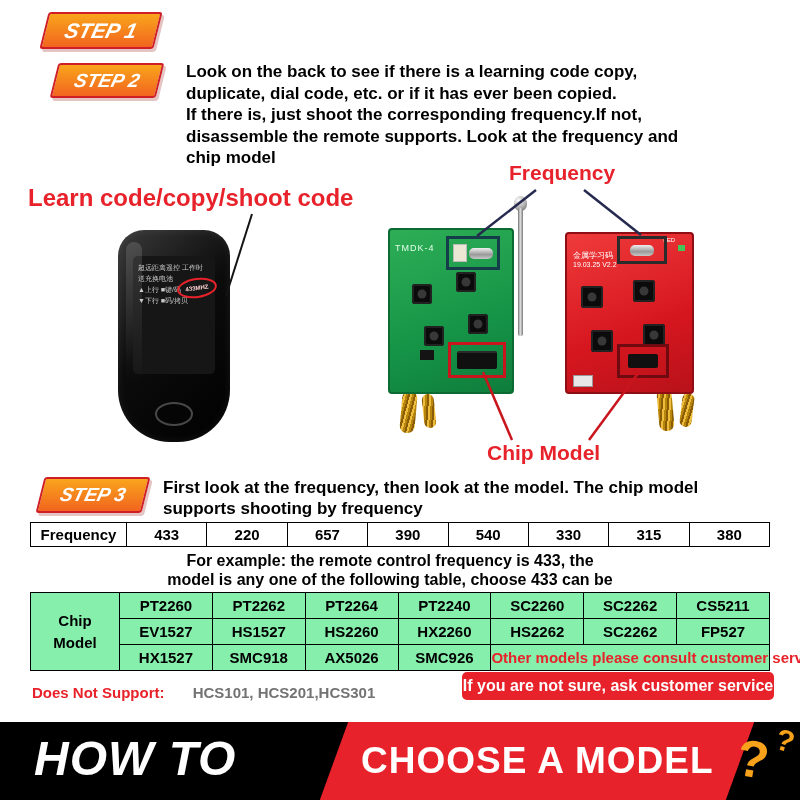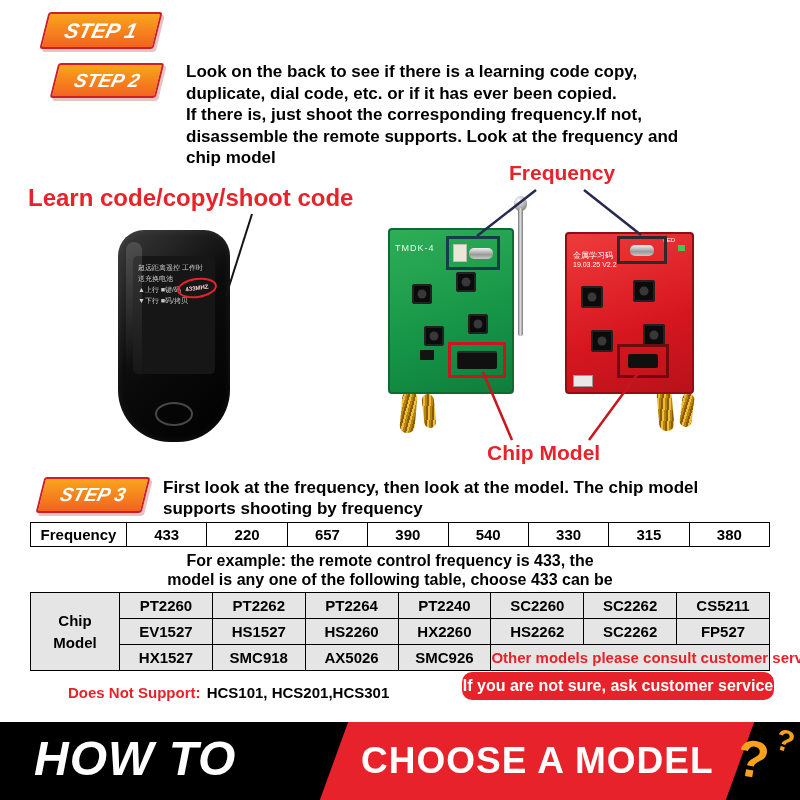--- a/index.html
+++ b/index.html
@@ -91,30 +91,30 @@
   .freq-table{position:absolute;left:30px;top:522px;width:740px;display:flex;
     border:1px solid #000;box-sizing:border-box;background:#fff;z-index:2;}
   .ft-cell{flex:1;border-left:1px solid #000;text-align:center;font-size:15px;font-weight:bold;padding:3px 0;}
   .ft-head{flex:0 0 95px;border-left:none;}
 
   .example{position:absolute;left:0;top:551px;width:756px;text-align:center;
     font-size:16px;font-weight:bold;line-height:19px;z-index:2;margin-left:12px;}
 
   
   .chip-table{position:absolute;left:30px;top:592px;width:740px;border-collapse:collapse;
-    table-layout:fixed;background:#e5e5e5;z-index:2;}
+    table-layout:fixed;background:#86efac;z-index:2;}
   .chip-table td{border:1px solid #000;text-align:center;font-size:15px;font-weight:bold;padding:4px 0;}
   .ct-head{width:88px;font-size:20px;line-height:22px;}
   .ct-note{color:#e8222a;font-size:12px;white-space:nowrap;font-weight:bold;}
 
   .not-support{position:absolute;left:32px;top:684px;font-size:15px;font-weight:bold;z-index:2;}
-  .ns-label{color:#e8222a;margin-left:36px;}
-  .ns-models{color:#000000;margin-left:2px;}
+  .ns-label{color:#e8222a;}
+  .ns-models{color:#737373;margin-left:24px;}
   .warn-badge{position:absolute;left:462px;top:672px;width:312px;height:28px;background:#e8222a;
-    border-radius:10px;color:#fff;font-size:16px;font-weight:bold;display:flex;align-items:center;
+    border-radius:5px;color:#fff;font-size:16px;font-weight:bold;display:flex;align-items:center;
     justify-content:center;z-index:2;}
 
   
   .banner{position:absolute;left:0;top:722px;width:800px;height:78px;background:#000;overflow:hidden;}
   .howto{position:absolute;left:34px;top:9px;color:#fff;font-size:48px;font-weight:bold;
     font-style:italic;letter-spacing:1px;}
   .banner-red{position:absolute;left:334px;top:0;width:406px;height:78px;background:#e8222a;
     transform:skewX(-20deg);display:flex;align-items:center;justify-content:center;}
   .choose{transform:skewX(20deg);color:#fff;font-size:37px;font-weight:bold;letter-spacing:1px;}
   .qmark{position:absolute;color:#f7a21a;font-weight:bold;z-index:3;}

